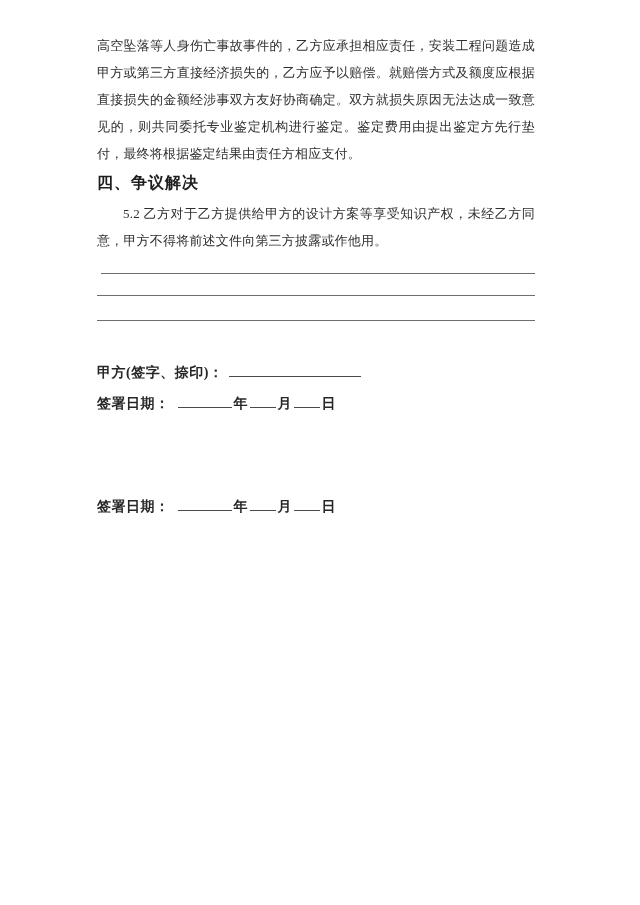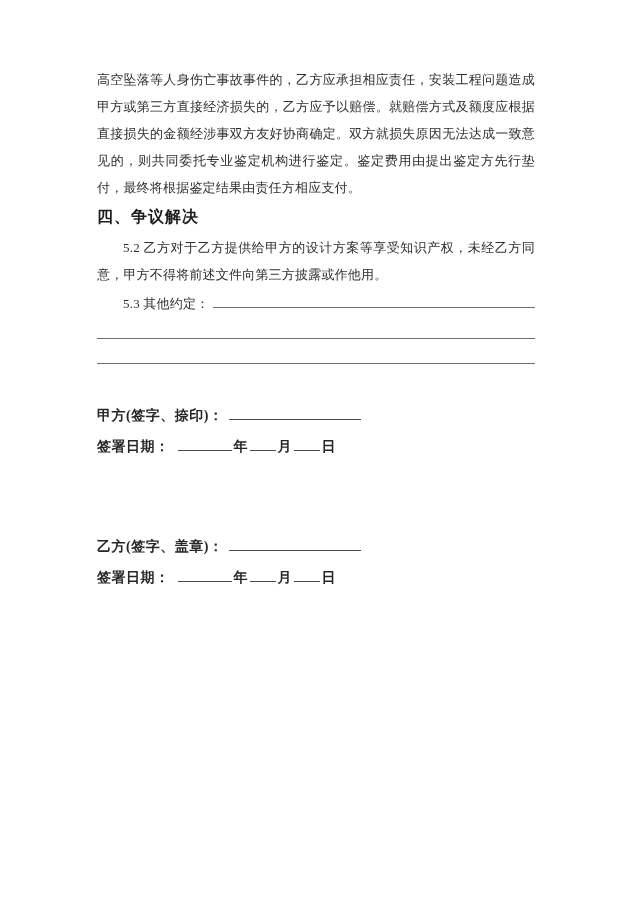--- a/index.html
+++ b/index.html
@@ -3,21 +3,21 @@
 <meta charset="utf-8">
 <style>
   :root{
     --accent-red:#d4261e;
     --ink:#2f2f2f;
     --rule:#6e6e6e;
   }
   *{margin:0;padding:0;box-sizing:border-box;}
   html,body{width:640px;height:905px;background:#ffffff;overflow:hidden;}
   body{font-family:"Liberation Serif","DejaVu Serif",serif;color:var(--ink);}
-  .page{width:632px;height:905px;padding:66px 97px 0 97px;background:#ffffff;}
+  .page{width:632px;height:905px;padding:32px 97px 0 97px;background:#ffffff;}
   .body-text{
     font-size:13px;
     line-height:27px;
     text-align:justify;
     letter-spacing:0.2px;
     color:var(--ink);
   }
   .clause{text-indent:2em;}
   .section-heading{
     font-family:"Liberation Sans","DejaVu Sans",sans-serif;
@@ -97,21 +97,20 @@
   <p class="body-text">高空坠落等人身伤亡事故事件的，乙方应承担相应责任，安装工程问题造成甲方或第三方直接经济损失的，乙方应予以赔偿。就赔偿方式及额度应根据直接损失的金额经涉事双方友好协商确定。双方就损失原因无法达成一致意见的，则共同委托专业鉴定机构进行鉴定。鉴定费用由提出鉴定方先行垫付，最终将根据鉴定结果由责任方相应支付。</p>
 
   <h2 class="section-heading">四、争议解决</h2>
 
 
 
 
   <p class="body-text clause">5.2 乙方对于乙方提供给甲方的设计方案等享受知识产权，未经乙方同意，甲方不得将前述文件向第三方披露或作他用。</p>
 
   <p class="body-text row-53">
-    <span class="label">5.3 其他约定：</span>
     <span class="fill-blank"></span>
   </p>
 
   <div class="blank-line first"></div>
   <div class="blank-line"></div>
 
   <div class="sig-area-gap"></div>
 
   <div>
     <div class="sig-row">
@@ -125,24 +124,20 @@
       <span class="date-blank"></span>
       <span class="unit">月</span>
       <span class="date-blank"></span>
       <span class="unit">日</span>
     </div>
   </div>
 
   <div class="sig-gap-b"></div>
 
   <div>
-    <div class="sig-row">
-      <span class="sig-label">乙方(签字、盖章)：</span>
-      <span class="sig-blank"></span>
-    </div>
     <div class="sig-row date-row">
       <span class="sig-label">签署日期：</span>
       <span class="date-blank year"></span>
       <span class="unit">年</span>
       <span class="date-blank"></span>
       <span class="unit">月</span>
       <span class="date-blank"></span>
       <span class="unit">日</span>
     </div>
   </div>

